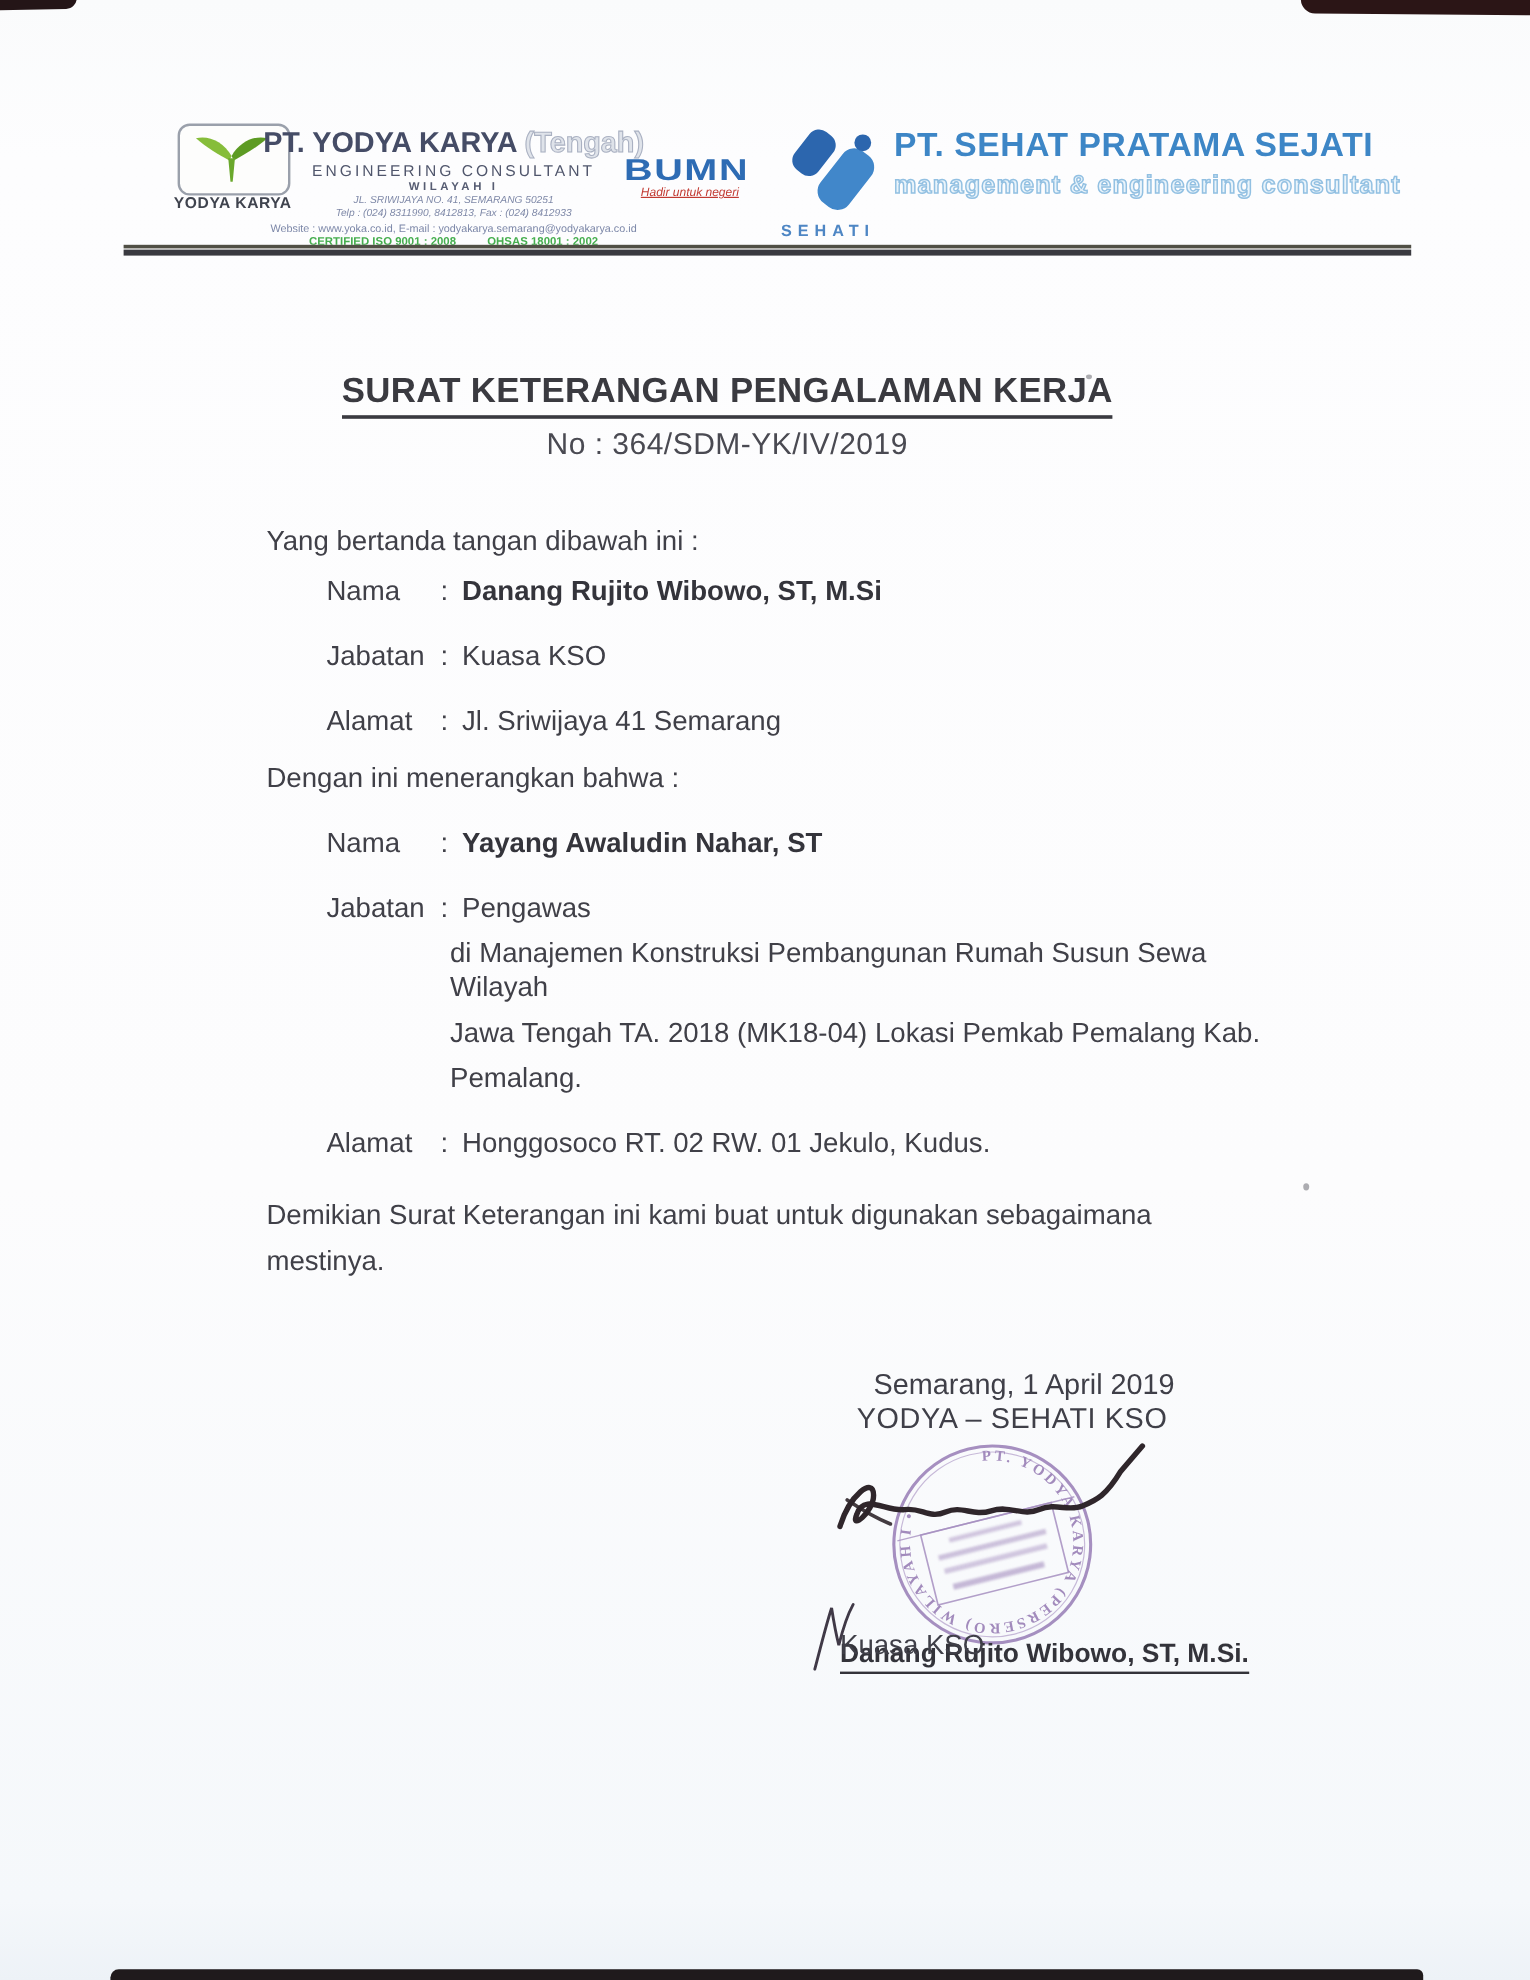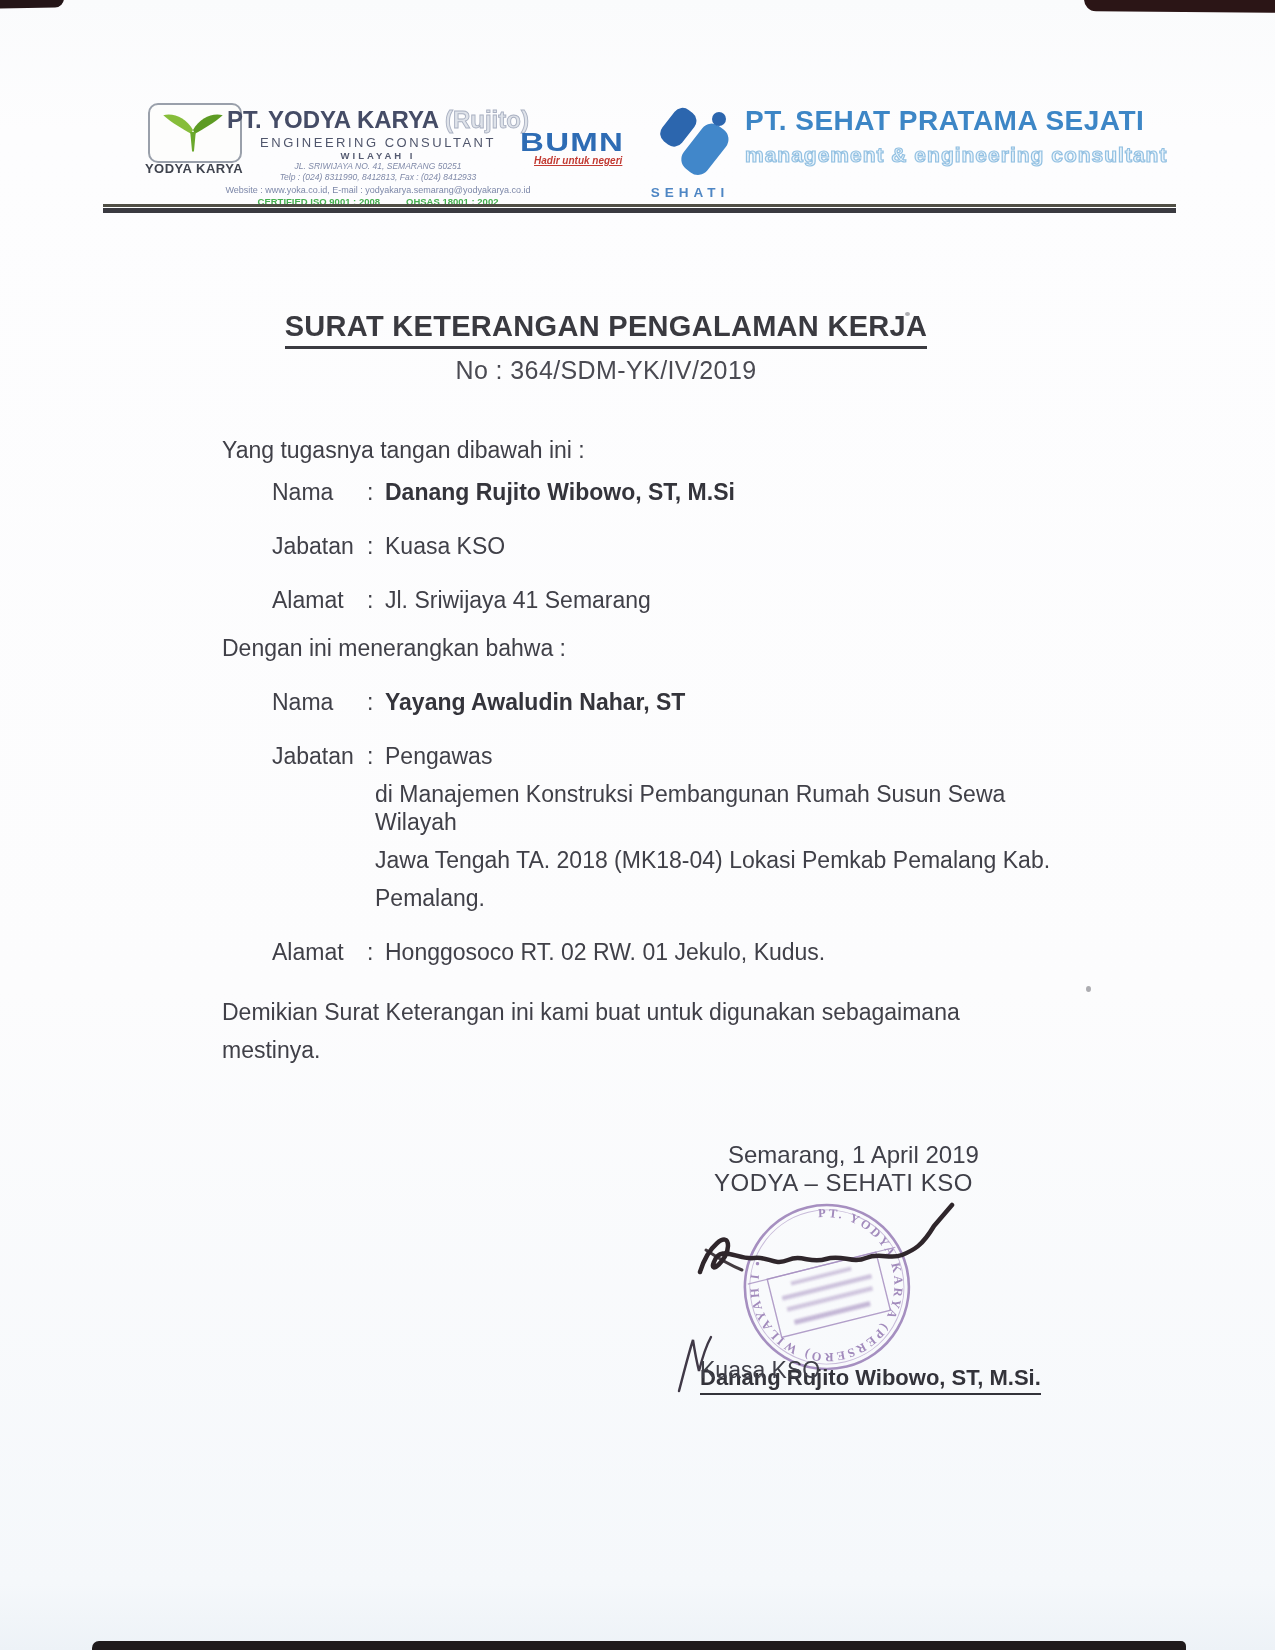--- a/index.html
+++ b/index.html
@@ -22,21 +22,21 @@
   .yk-block { left:218px; top:106px; width:320px; text-align:center; line-height:1.15; }
   .yk-name { font-size:24px; font-weight:bold; color:#454c66; white-space:nowrap; }
   .yk-persero { font-weight:bold; color:#dfe3ea; -webkit-text-stroke:.9px #aab1c2; }
   .yk-tagline { font-size:13px; color:#50566c; letter-spacing:2.5px; margin-top:2px; white-space:nowrap; }
   .yk-division { font-size:9.5px; font-weight:bold; color:#565c72; letter-spacing:3px; }
   .yk-small { font-size:8.5px; color:#7f89a8; margin-top:1px; white-space:nowrap;font-style:italic; }
   .yk-web { font-size:9px; color:#7c87a8; margin-top:2px; white-space:nowrap; }
   .yk-cert { display:flex; justify-content:center; gap:26px; font-size:9.5px; font-weight:bold; color:#45ae4e; margin-top:2px; white-space:nowrap; }
   .bumn-block { left:520px; top:128px; }
   .bumn-word { display:inline-block; font-size:25px; font-weight:900; color:#2e6cb4; letter-spacing:1px; transform:scaleX(1.32); transform-origin:left center; }
-  .bumn-tag { font-size:10px; font-style:italic; color:#c23a32; margin:-2px 0 0 14px; text-decoration:underline; text-decoration-thickness:1px; white-space:nowrap;font-weight:bold; }
+  .bumn-tag { font-size:10px; font-style:italic; color:#c23a32; margin:-2px 0 0 14px; text-decoration:underline; text-decoration-thickness:1px; white-space:nowrap; }
   .sehati-logo { left:640px; top:104px; }
   .sehati-label { left:634px; top:185px; width:112px; text-align:center; font-size:13.5px; font-weight:600; letter-spacing:5px; color:#4e86c4; }
   .sps-block { left:745px; top:104px; width:420px; line-height:1.2; }
   .sps-name { font-size:28px; font-weight:bold; color:#3d86c6; letter-spacing:.5px; white-space:nowrap; }
   .sps-tag { font-size:21px; font-weight:bold; letter-spacing:1px; color:#eaf4fb; -webkit-text-stroke:1.2px #92c0e2; margin-top:4px; white-space:nowrap; }
   .rule { left:103px; top:204px; width:1073px; height:1px; background:#ffffff; border-top:3px solid #504f45; border-bottom:5px solid #3a3a40; }
   
   .title-wrap { left:0; top:310px; width:1212px; text-align:center; }
   .title-heading { display:inline-block; font-size:29px; font-weight:bold; color:#3a3a40; letter-spacing:.3px; border-bottom:3px solid #3a3a40; padding-bottom:3px; }
   .title-number { font-size:25px; color:#4a4a52; margin-top:7px; letter-spacing:.4px; }
@@ -79,21 +79,21 @@
         <path d="M45,27 C38,14 24,8 13,11 C22,19 34,26 43,31 Z" fill="#86bd3a"></path>
         <path d="M45,27 C52,14 66,8 77,11 C68,19 56,26 47,31 Z" fill="#5d9b23"></path>
         <path d="M42,29 L48,29 L46,50 L44,50 Z" fill="#6aa82c"></path>
       </svg>
     </div>
     <div class="abs yodya-label">YODYA KARYA</div>
 
     <div class="abs yk-block">
       <div class="yk-name">
         <span>PT. YODYA KARYA</span>
-        <span class="yk-persero">(Rujito)</span>
+        <span class="yk-persero">(Tengah)</span>
       </div>
       <div class="yk-tagline">ENGINEERING CONSULTANT</div>
       <div class="yk-division">WILAYAH I</div>
       <div class="yk-small">JL. SRIWIJAYA NO. 41, SEMARANG 50251</div>
       <div class="yk-small">Telp : (024) 8311990, 8412813, Fax : (024) 8412933</div>
       <div class="yk-web">Website : www.yoka.co.id, E-mail : yodyakarya.semarang@yodyakarya.co.id</div>
       <div class="yk-cert">
         <span>CERTIFIED ISO 9001 : 2008</span>
         <span>OHSAS 18001 : 2002</span>
       </div>
@@ -124,21 +124,21 @@
   <div class="abs rule"></div>
 
   <div class="abs title-wrap">
     <div>
       <span class="title-heading">SURAT KETERANGAN PENGALAMAN KERJA</span>
     </div>
     <div class="title-number">No : 364/SDM-YK/IV/2019</div>
   </div>
 
   <main class="abs body-wrap">
-    <p class="intro">Yang tugasnya tangan dibawah ini :</p>
+    <p class="intro">Yang bertanda tangan dibawah ini :</p>
 
     <div class="row">
       <span class="lbl">Nama</span>
       <span class="sep">:</span>
       <span class="val bold">Danang Rujito Wibowo, ST, M.Si</span>
     </div>
     <div class="row">
       <span class="lbl">Jabatan</span>
       <span class="sep">:</span>
       <span class="val">Kuasa KSO</span>

